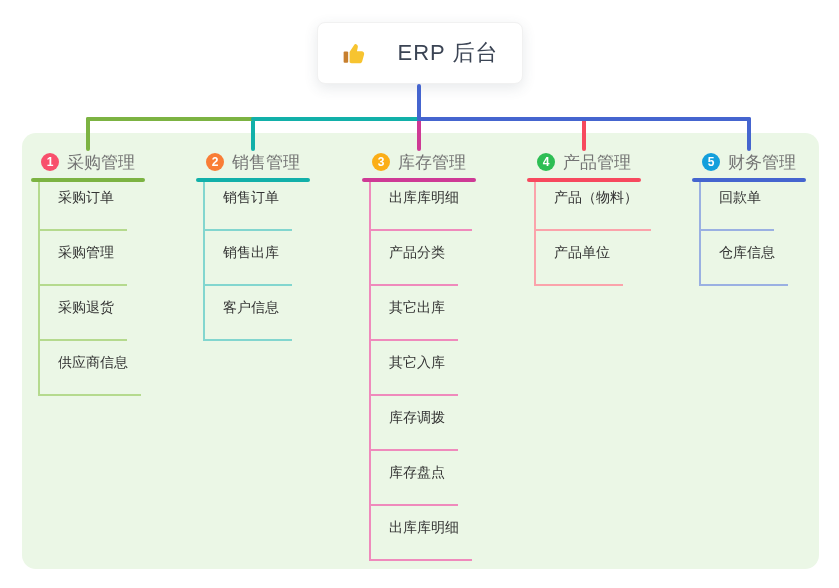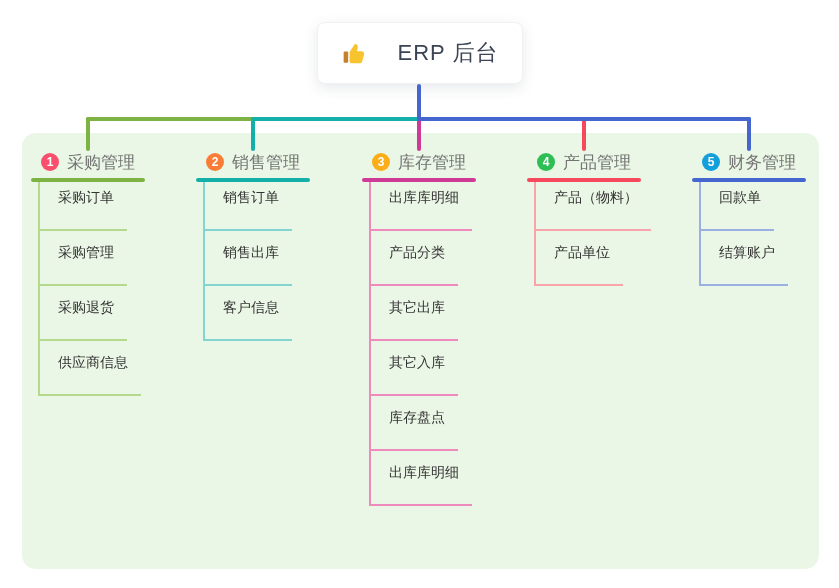--- a/index.html
+++ b/index.html
@@ -128,20 +128,23 @@
       <div class="child">
           <span class="child-label">产品分类</span>
         </div>
       <div class="child">
           <span class="child-label">其它出库</span>
         </div>
       <div class="child">
           <span class="child-label">其它入库</span>
         </div>
       <div class="child">
+          <span class="child-label">库存调拨</span>
+        </div>
+      <div class="child">
           <span class="child-label">库存盘点</span>
         </div>
       <div class="child">
           <span class="child-label">出库库明细</span>
         </div>
     </div>
   </div>
 
   <div class="branch b4">
     <div class="branch-head">
@@ -163,18 +166,18 @@
     <div class="branch-head">
       <span class="badge">5</span>
       <span class="branch-label">财务管理</span>
     </div>
     <div class="branch-line"></div>
     <div class="children">
       <div class="child">
           <span class="child-label">回款单</span>
         </div>
       <div class="child">
-          <span class="child-label">结算账户</span>
+          <span class="child-label">仓库信息</span>
         </div>
     </div>
   </div>
 
 </div>
 
 </body></html>

